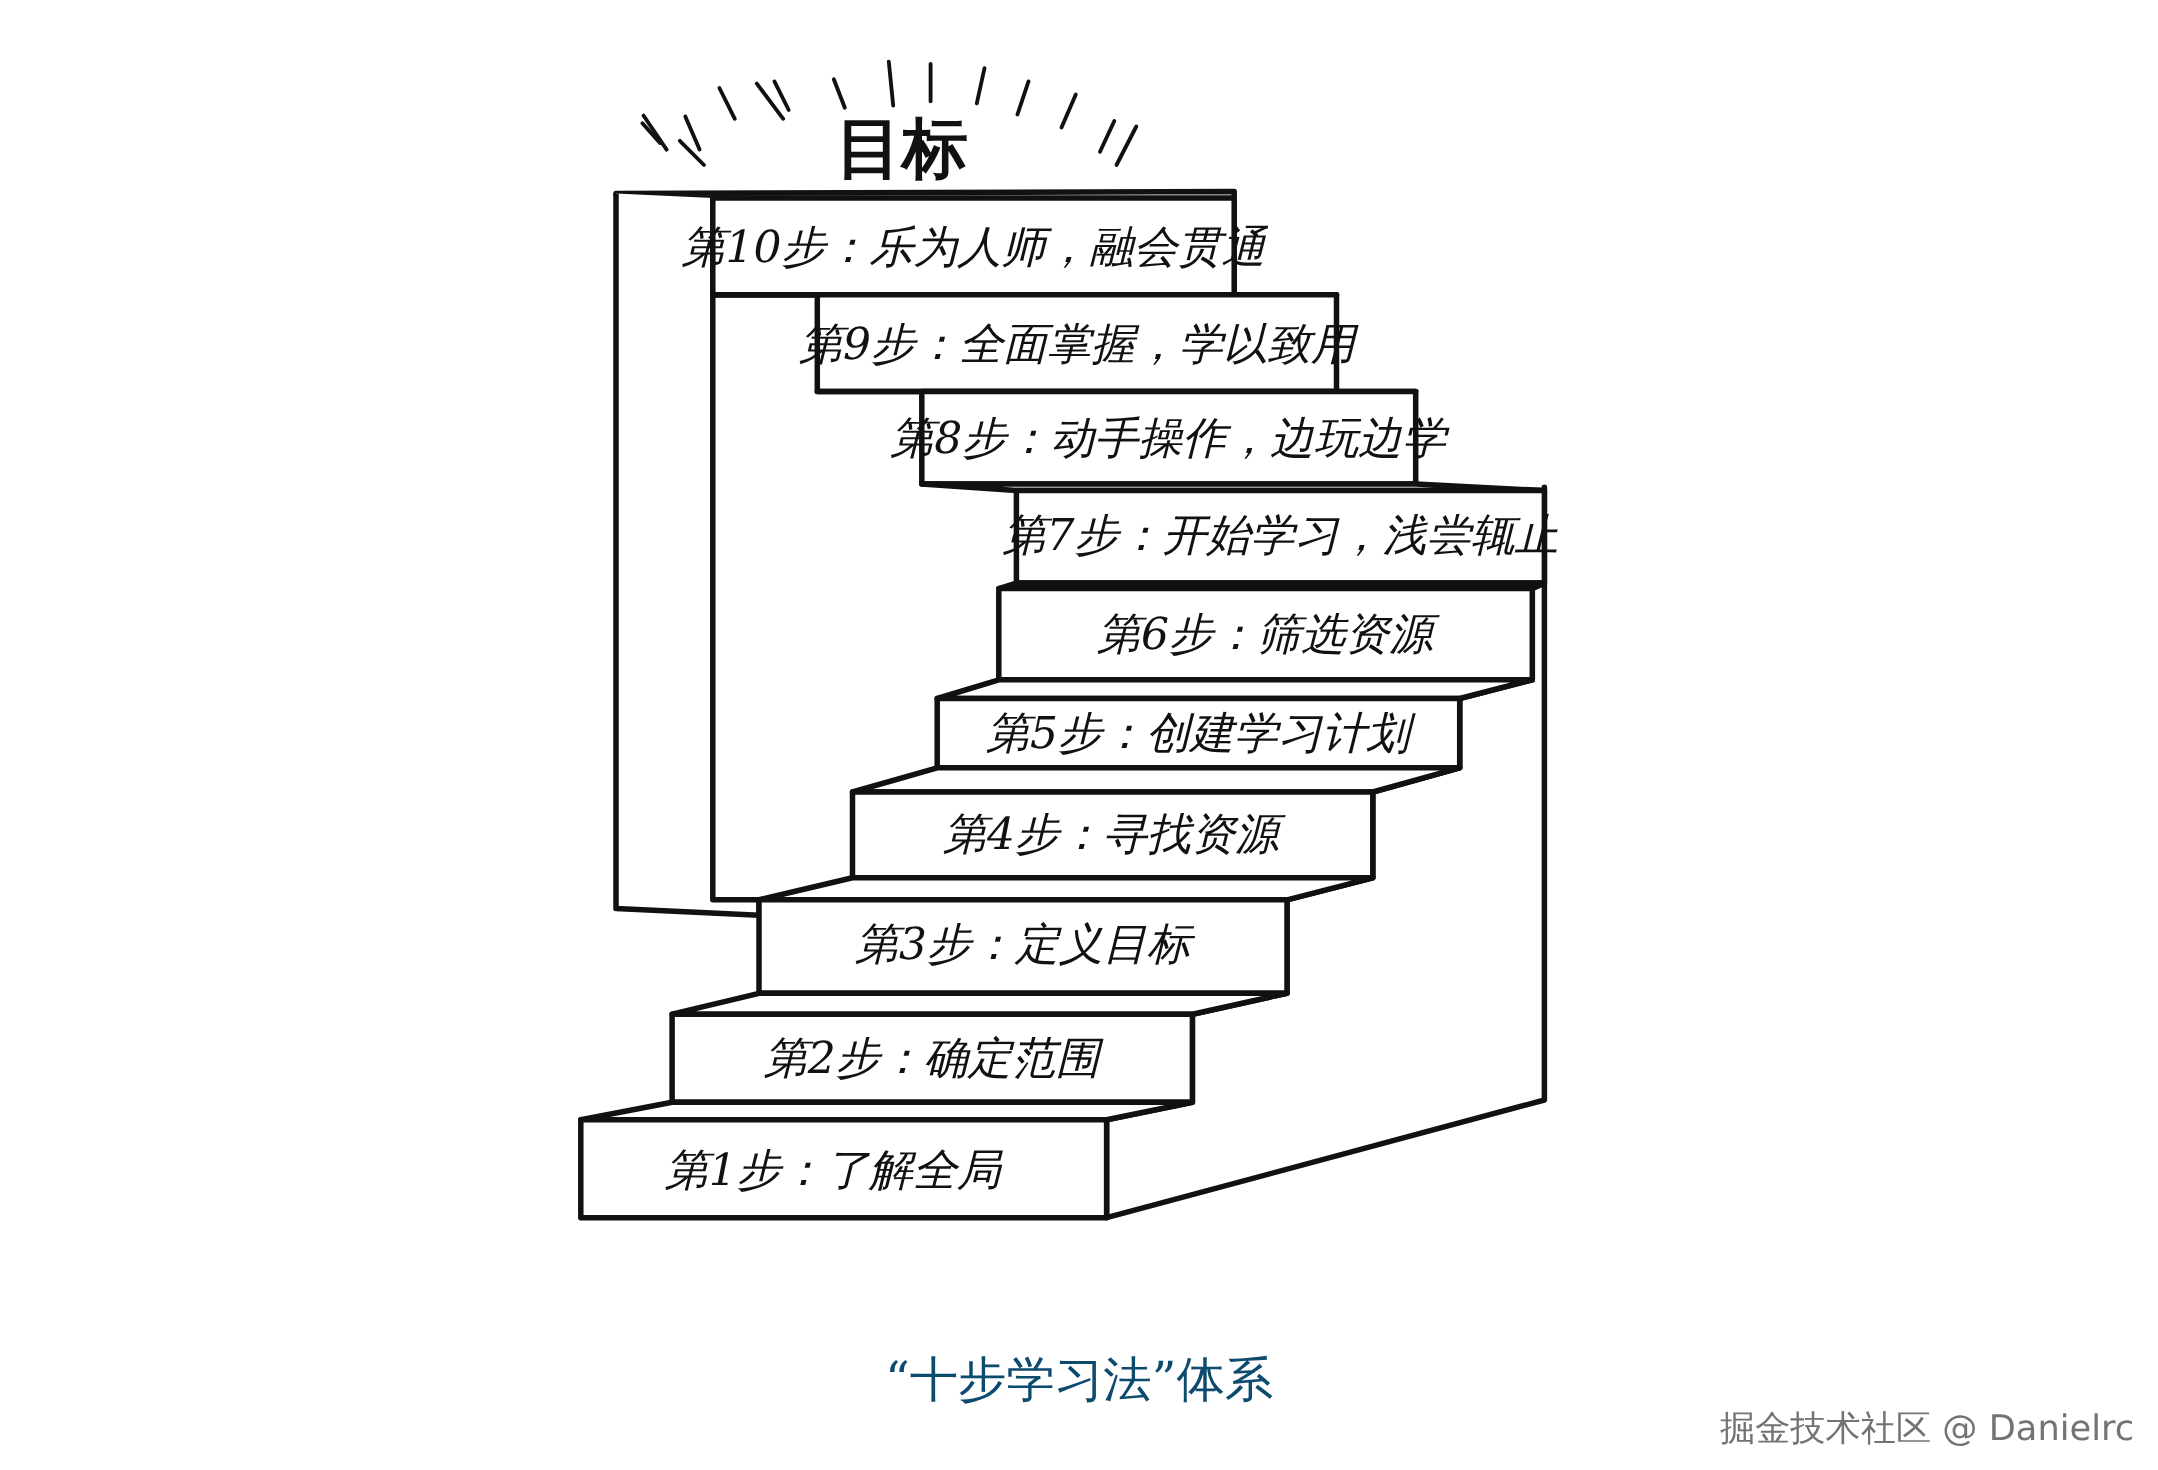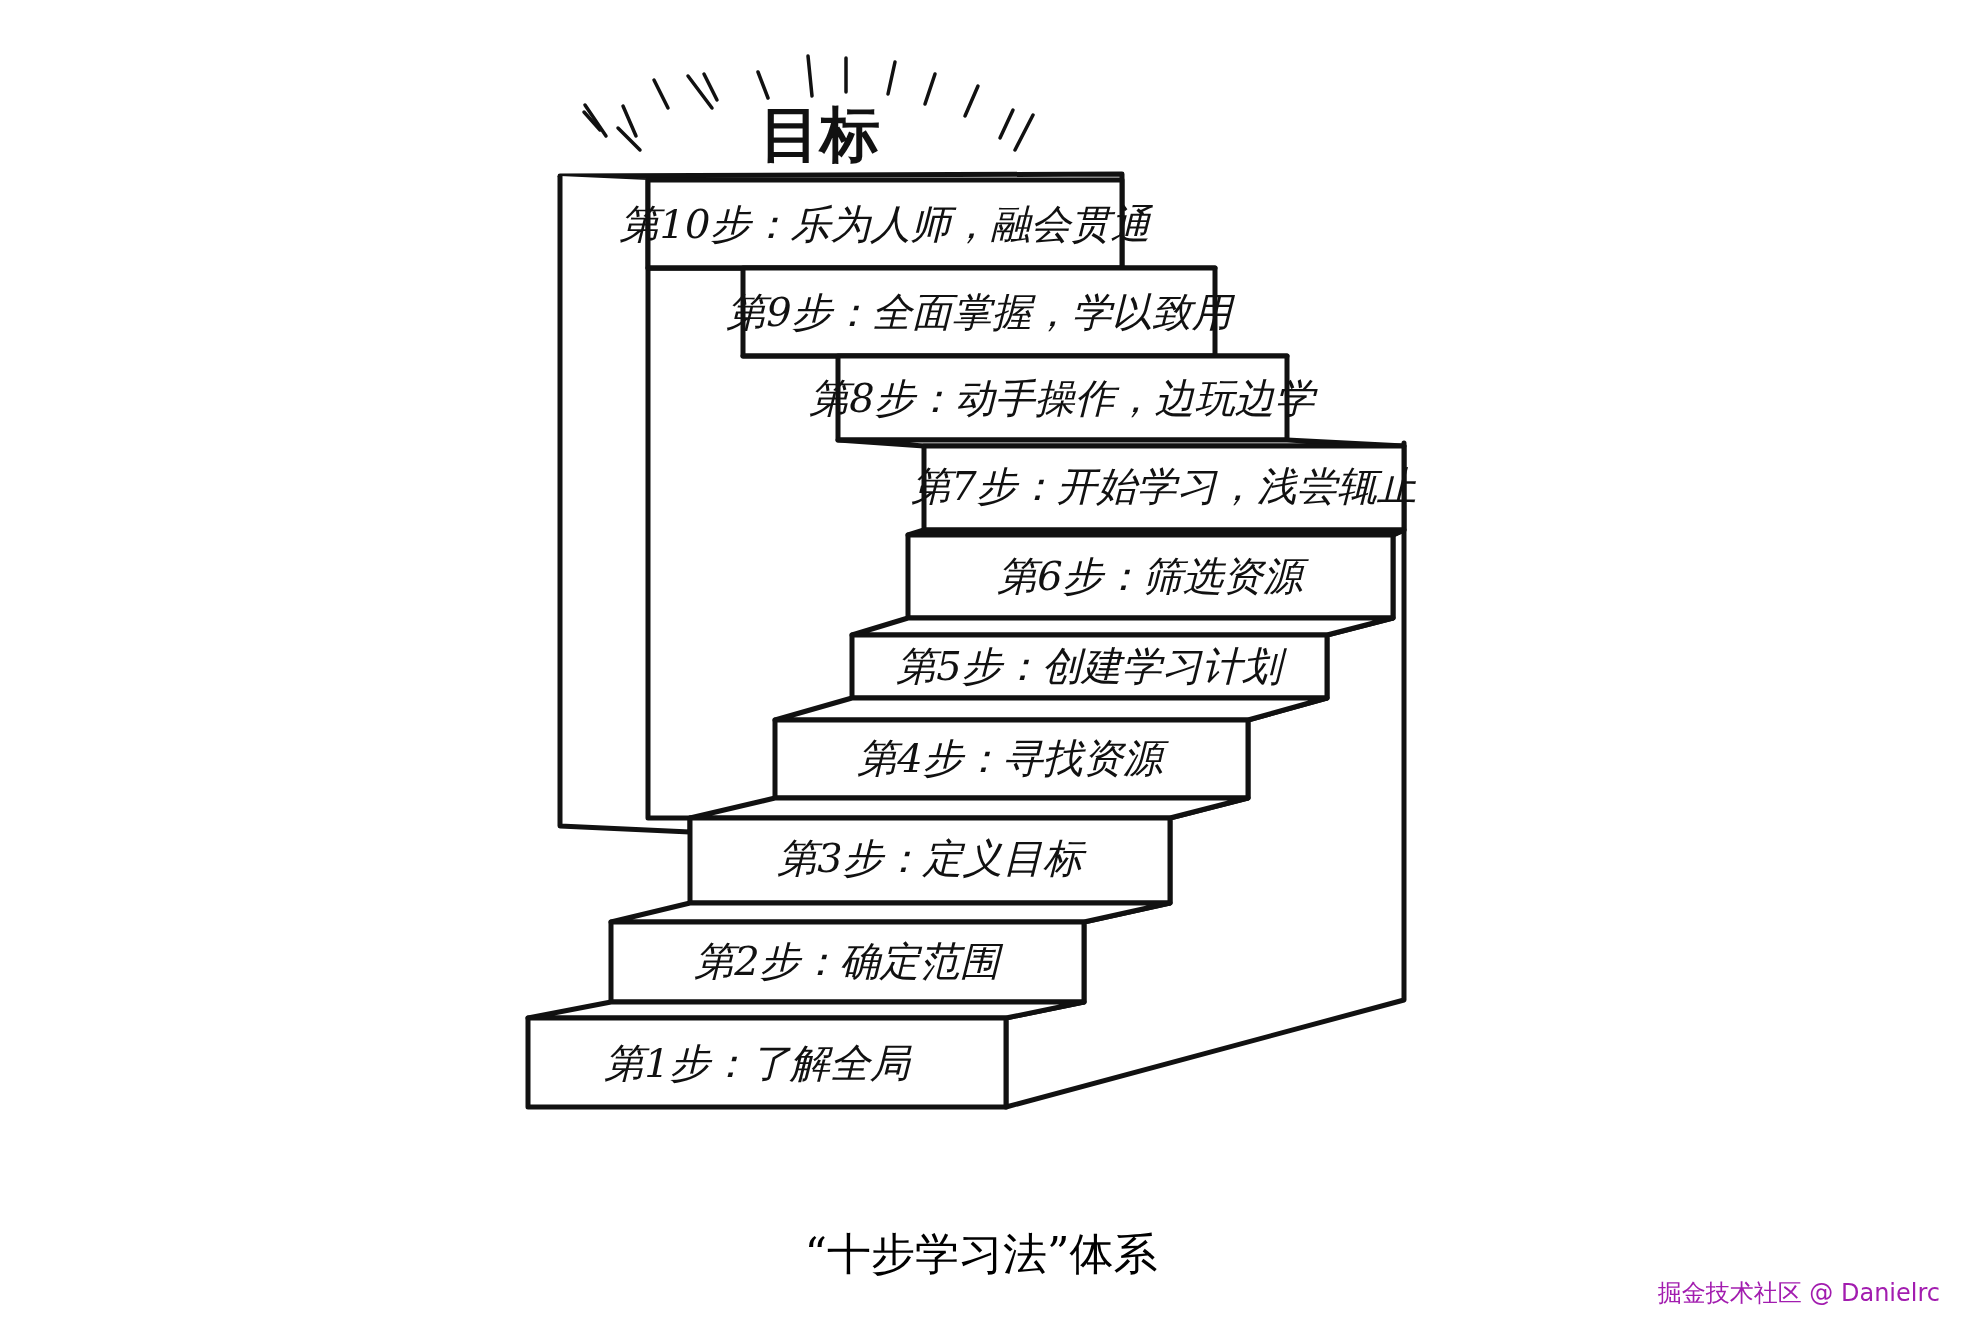--- a/index.html
+++ b/index.html
@@ -4,22 +4,22 @@
 <style>
   html,body{margin:0;padding:0;background:#ffffff;}
   body{width:1962px;height:1336px;position:relative;overflow:hidden;
        font-family:"DejaVu Sans","Liberation Sans",sans-serif;}
   svg.stairs{position:absolute;left:0;top:0;}
   .stroke{fill:#ffffff;stroke:#111111;stroke-width:5;stroke-linejoin:round;}
   .ray{stroke:#111111;stroke-width:3.5;stroke-linecap:round;}
   .step-text{font-family:"DejaVu Serif","Liberation Serif",serif;font-size:40px;fill:#111111;font-style:italic;}
   .goal-text{font-family:"DejaVu Serif","Liberation Serif",serif;font-size:60px;font-weight:bold;fill:#111111;}
   .caption{position:absolute;left:0;width:1962px;top:1225px;text-align:center;
-           font-family:"DejaVu Serif","Liberation Serif",serif;font-size:44px;color:#000000;}
-  .watermark{position:absolute;right:22px;top:1277px;font-size:24px;color:#a21caf;
+           font-family:"DejaVu Serif","Liberation Serif",serif;font-size:44px;color:#0c4a6e;}
+  .watermark{position:absolute;right:22px;top:1277px;font-size:32px;color:#737373;
              font-family:"DejaVu Sans","Liberation Sans",sans-serif;margin-left:36px;}
 </style>
 </head>
 <body>
 
 <svg class="stairs" width="1962" height="1336" viewBox="0 0 1962 1336">
 
   <g>
     <line class="ray" x1="600" y1="130" x2="584" y2="112"></line>
     <line class="ray" x1="606" y1="136" x2="585" y2="105"></line>

